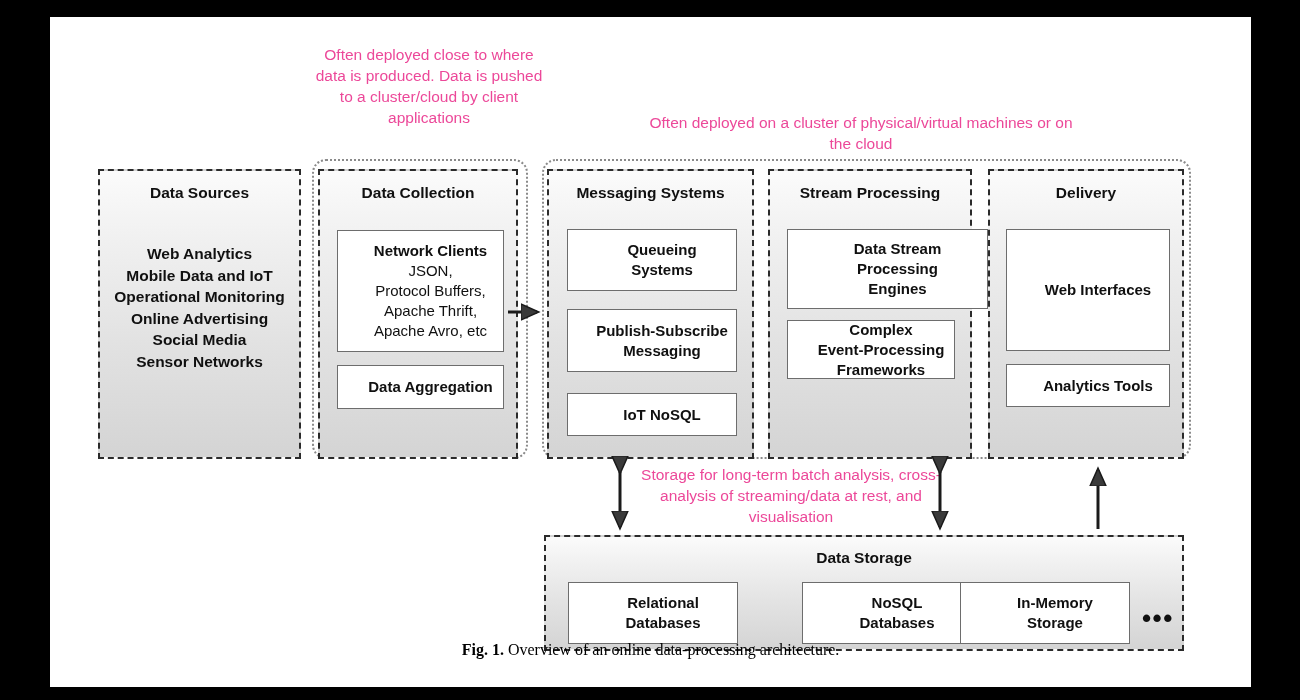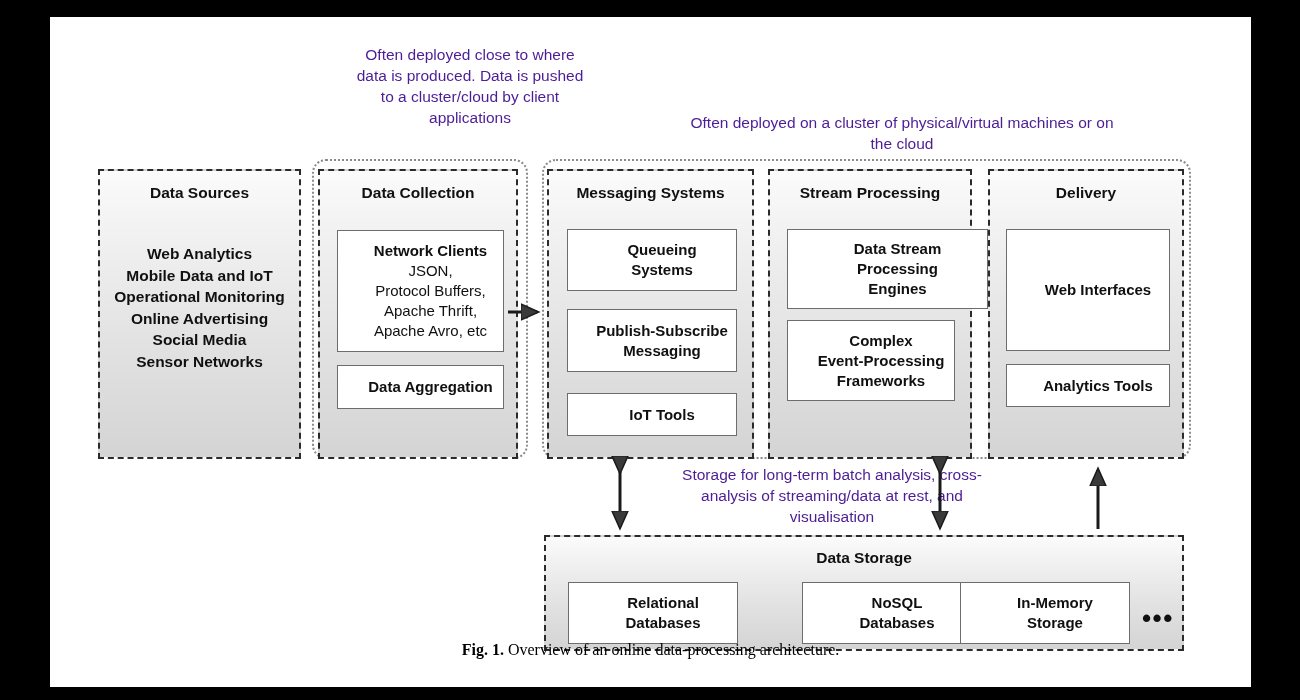--- a/index.html
+++ b/index.html
@@ -12,23 +12,22 @@
     left:50px; top:17px;
     width:1201px; height:670px;
     background:#ffffff;
   }
   
   .anno{
     position:absolute;
     text-align:center;
     font-size:15.5px;
     line-height:21px;
-    color:#4c1d95;
+    color:#ec4899;
     font-family:"Liberation Sans", sans-serif;
-    margin-left:41px;
   }
   .dotted-group{
     position:absolute;
     border:2px dotted #8a8a8a;
     border-radius:14px;
     background:transparent;
   }
   .column{
     position:absolute;
     border:2px dashed #2b2b2b;
@@ -133,31 +132,31 @@
 
   <div class="column" style="left:497px; top:152px; width:207px; height:290px;">
     <div class="col-title">Messaging Systems</div>
 
     <div class="box" style="left:18px; top:58px; width:170px; height:62px; white-space:pre-line; font-weight:bold;">Queueing
 Systems</div>
 
     <div class="box" style="left:18px; top:138px; width:170px; height:63px; white-space:pre-line; font-weight:bold;">Publish-Subscribe
 Messaging</div>
 
-    <div class="box" style="left:18px; top:222px; width:170px; height:43px; white-space:pre-line; font-weight:bold;">IoT Tools</div>
+    <div class="box" style="left:18px; top:222px; width:170px; height:43px; white-space:pre-line; font-weight:bold;">IoT NoSQL</div>
   </div>
 
   <div class="column" style="left:718px; top:152px; width:204px; height:290px;">
     <div class="col-title">Stream Processing</div>
 
     <div class="box" style="left:17px; top:58px; width:201px; height:80px; white-space:pre-line; font-weight:bold;text-align:center;">Data Stream
 Processing
 Engines</div>
 
-    <div class="box" style="left:17px; top:149px; width:168px; height:81px; white-space:pre-line; font-weight:bold;">Complex
+    <div class="box" style="left:17px; top:149px; width:168px; height:59px; white-space:pre-line; font-weight:bold;">Complex
 Event-Processing
 Frameworks</div>
   </div>
 
   <div class="column" style="left:938px; top:152px; width:196px; height:290px;">
     <div class="col-title">Delivery</div>
 
     <div class="box" style="left:16px; top:58px; width:164px; height:122px;">
       <span class="hdr">Web Interfaces</span>
     </div>

